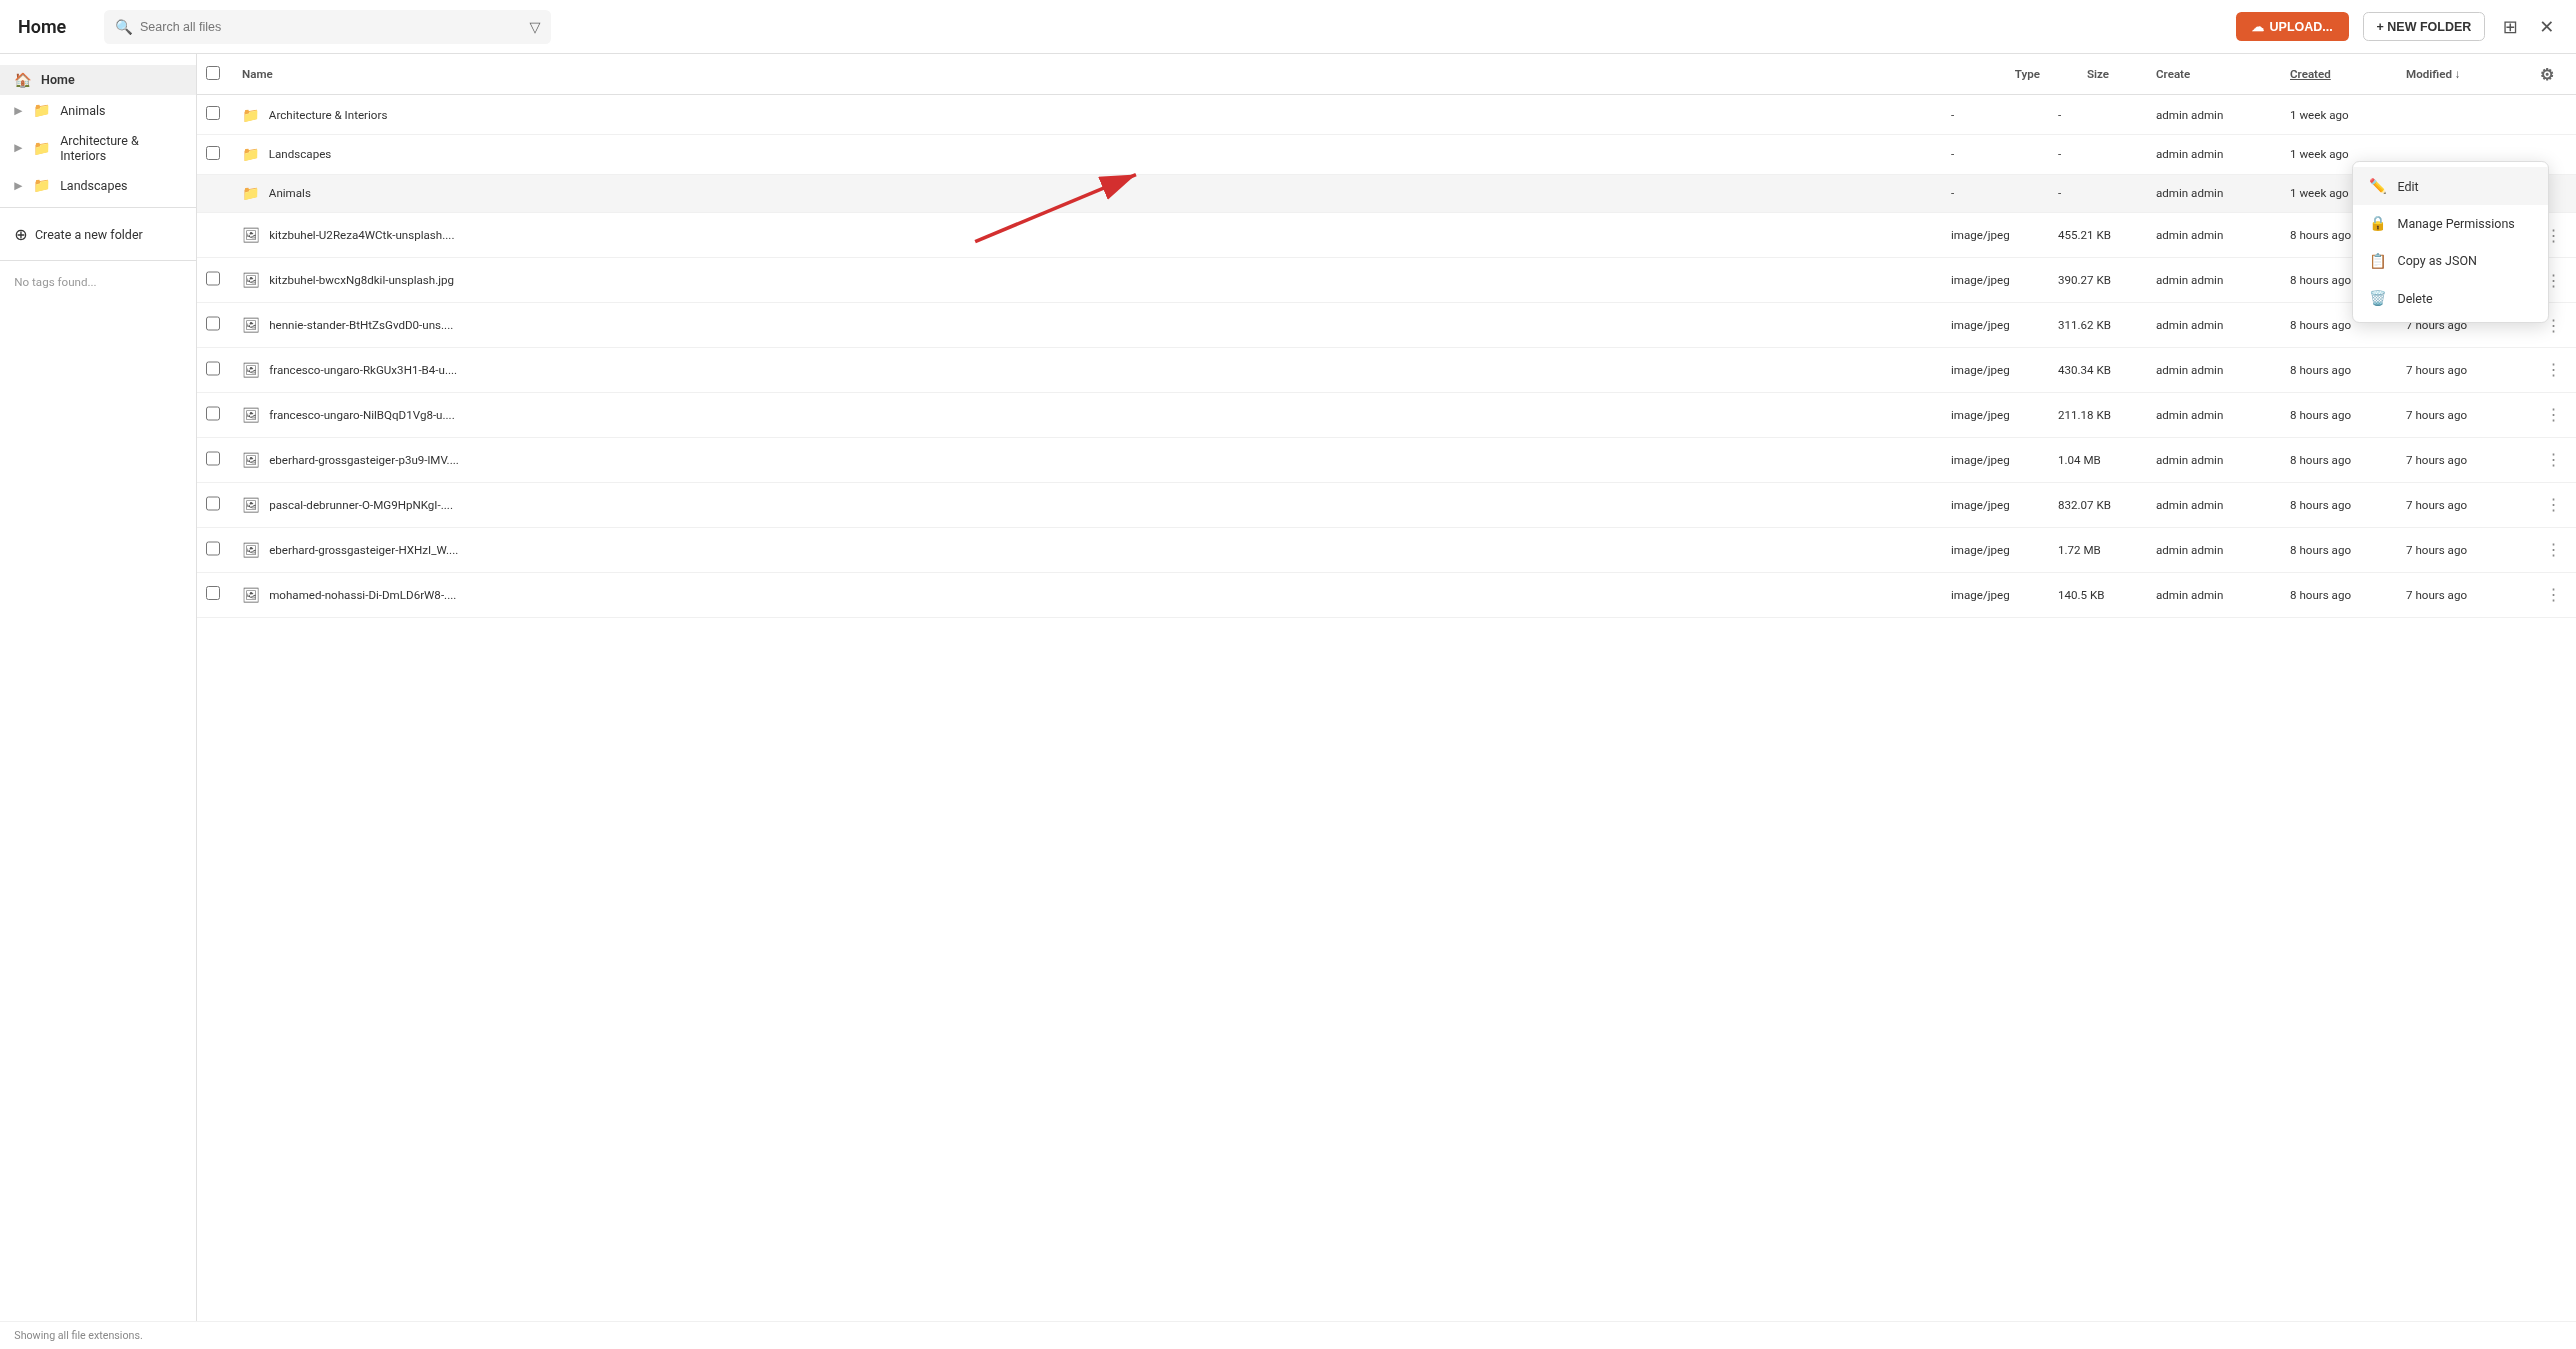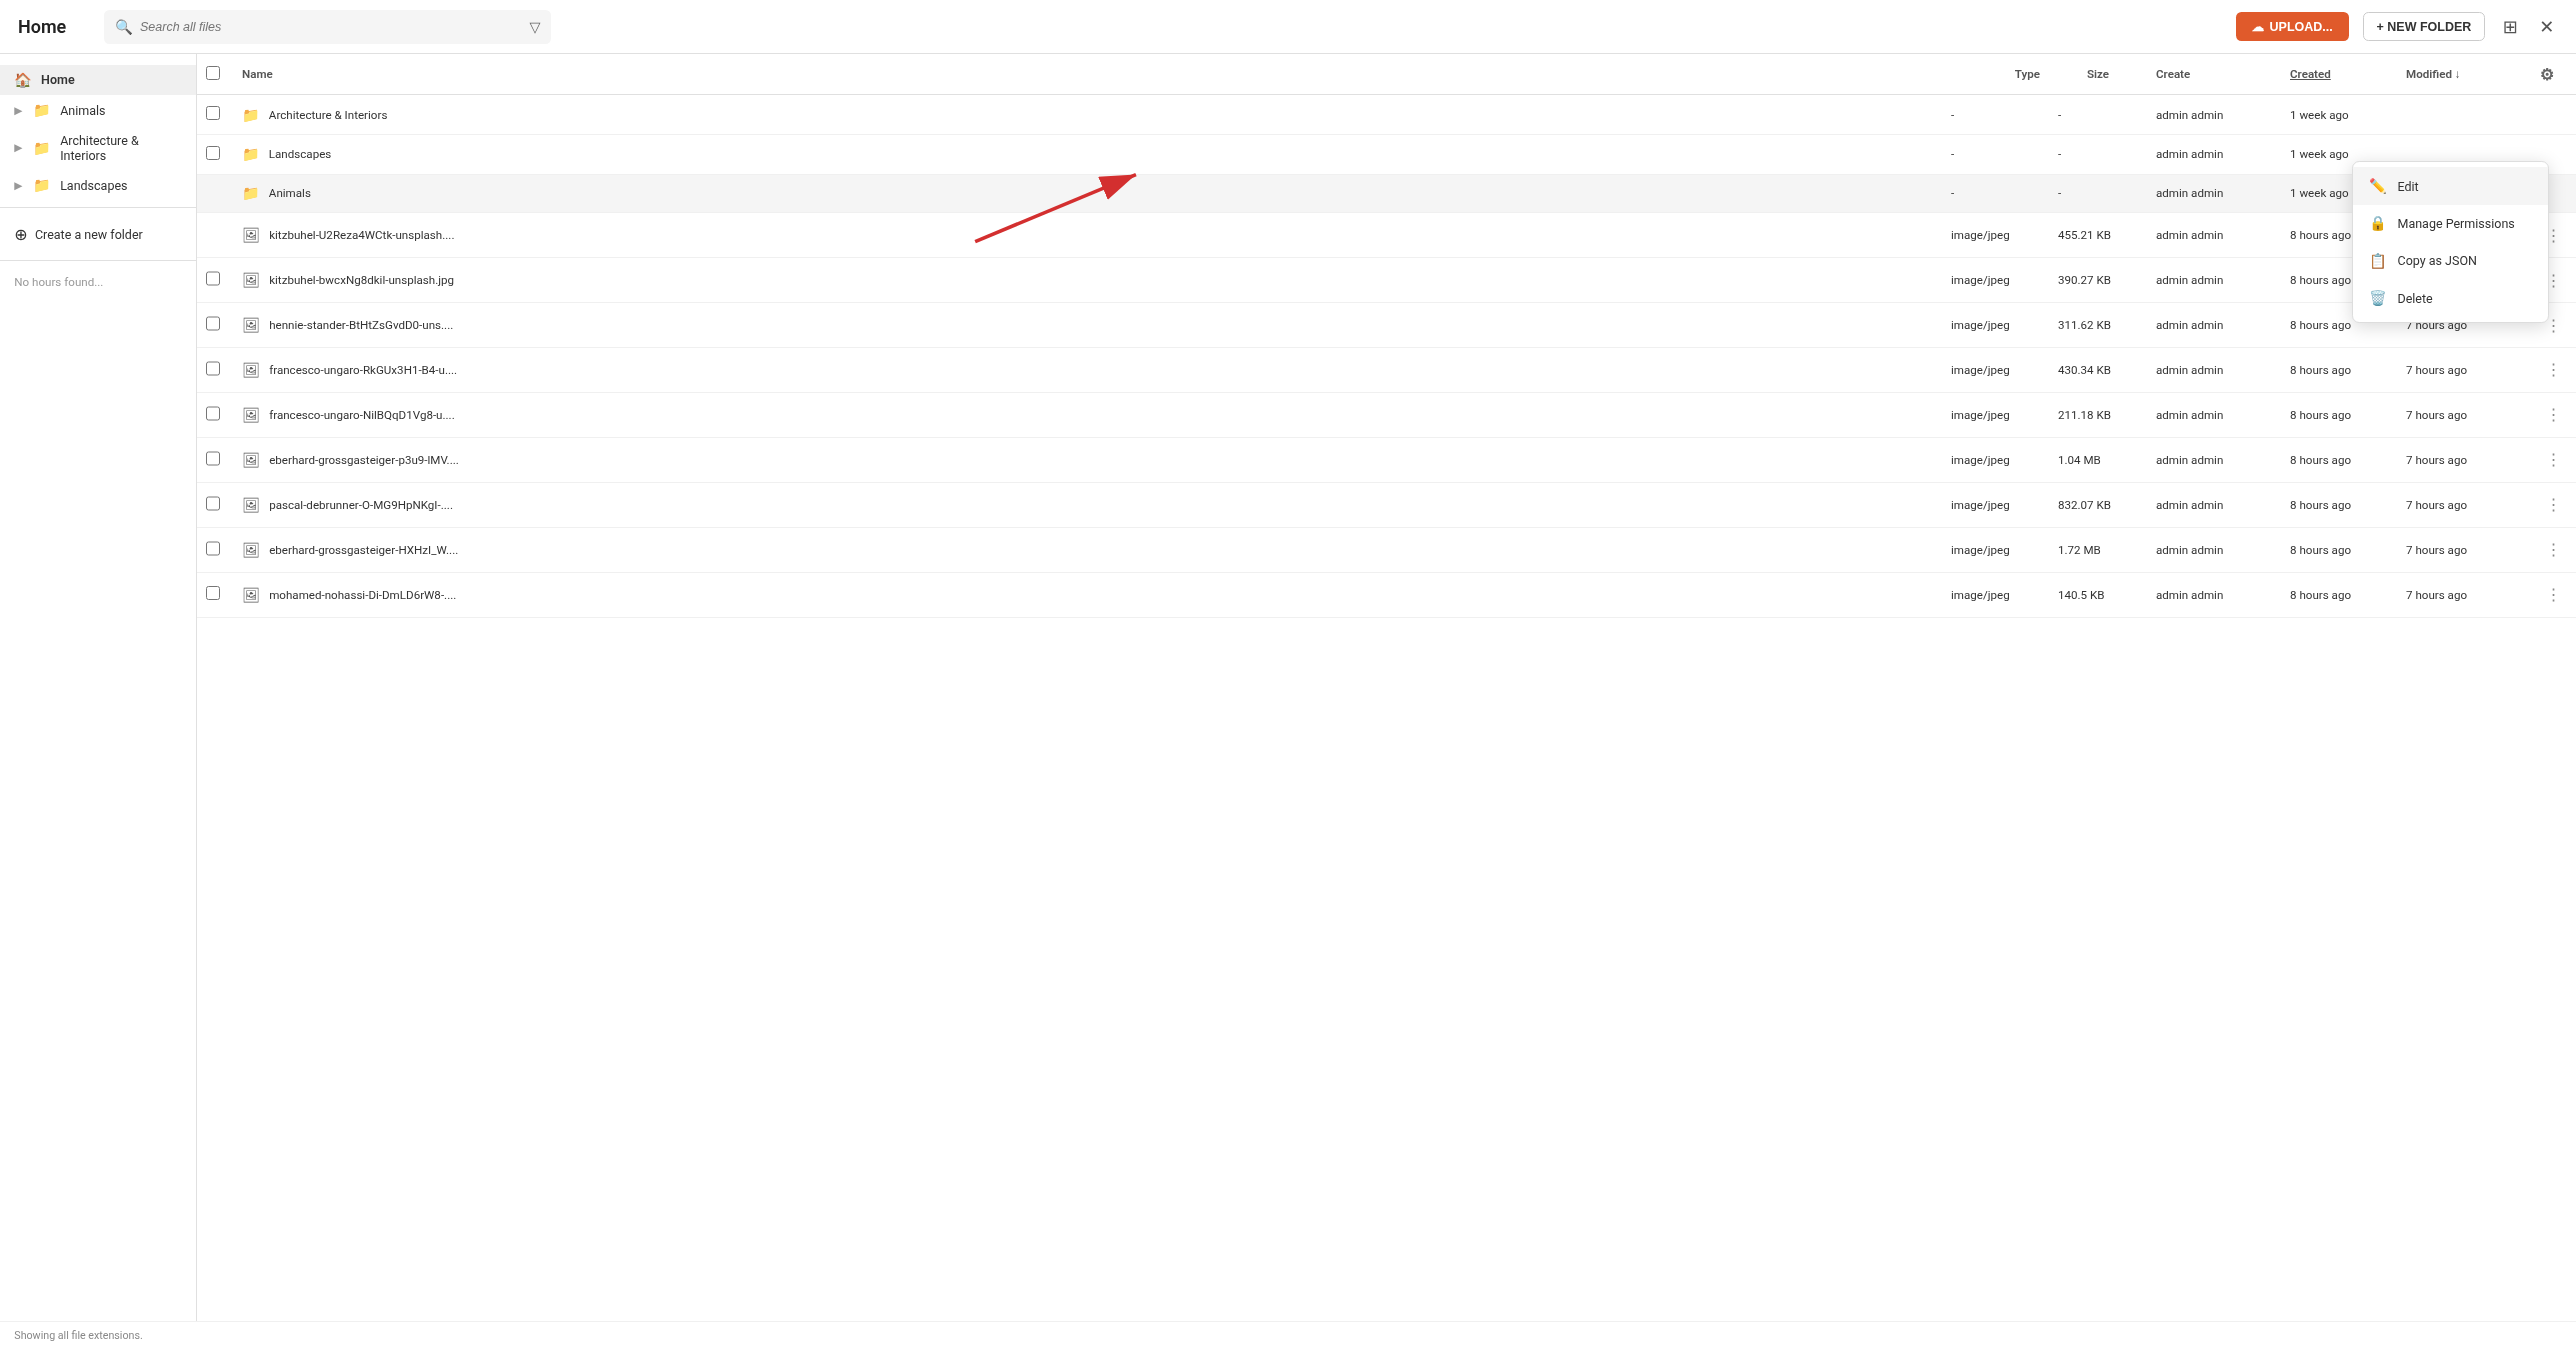--- a/index.html
+++ b/index.html
@@ -9,21 +9,21 @@
     .topbar {
       display: flex; align-items: center; padding: 0 18px; height: 54px;
       border-bottom: 0.9px solid #e0e0e0; gap: 14.3px; flex-shrink: 0;
     }
     .topbar-title { font-size: 18px; font-weight: 600; color: #222; min-width: 72px; }
     .search-bar {
       flex: 1; max-width: 447px; display: flex; align-items: center;
       background: #f5f5f5; border-radius: 5.4px; padding: 0 10.7px; height: 34px; gap: 7.2px;
     }
     .search-icon { color: #999; font-size: 14.3px; }
-    .search-input { border: none; background: transparent; outline: none; flex: 1; font-size: 12.5px; color: #555; font-style: italic; }
+    .search-input { border: none; background: transparent; outline: none; flex: 1; font-size: 12.5px; color: #555; }
     .filter-icon { color: #666; font-size: 14.3px; margin-left: auto; cursor: pointer; }
     .spacer { flex: 1; }
     .btn-upload {
       background: #e05a2b; color: #fff; border: none; border-radius: 5.4px;
       padding: 7.2px 16px; font-size: 12.5px; font-weight: 600; cursor: pointer;
       display: flex; align-items: center; gap: 5.4px;
     }
     .btn-new-folder {
       background: #fff; color: #333; border: 1.8px solid #ccc; border-radius: 5.4px;
       padding: 6.3px 12.5px; font-size: 12.5px; font-weight: 600; cursor: pointer;
@@ -150,21 +150,21 @@
       <span class="chevron">▶</span>
       <span class="icon">📁</span>
       <span>Landscapes</span>
     </div>
     <hr class="sidebar-divider">
     <div class="sidebar-create">
       <span style="font-size:16px;">⊕</span>
       <span>Create a new folder</span>
     </div>
     <hr class="sidebar-divider">
-    <div class="sidebar-tags">No hours found...</div>
+    <div class="sidebar-tags">No tags found...</div>
   </div>
 
   <div class="content">
     <table class="file-table">
       <thead>
         <tr>
           <th class="col-check"><input type="checkbox" style=""></th>
           <th class="col-name"><span>Name</span></th>
           <th class="col-type"><span>Type</span></th>
           <th class="col-size"><span>Size</span></th>

